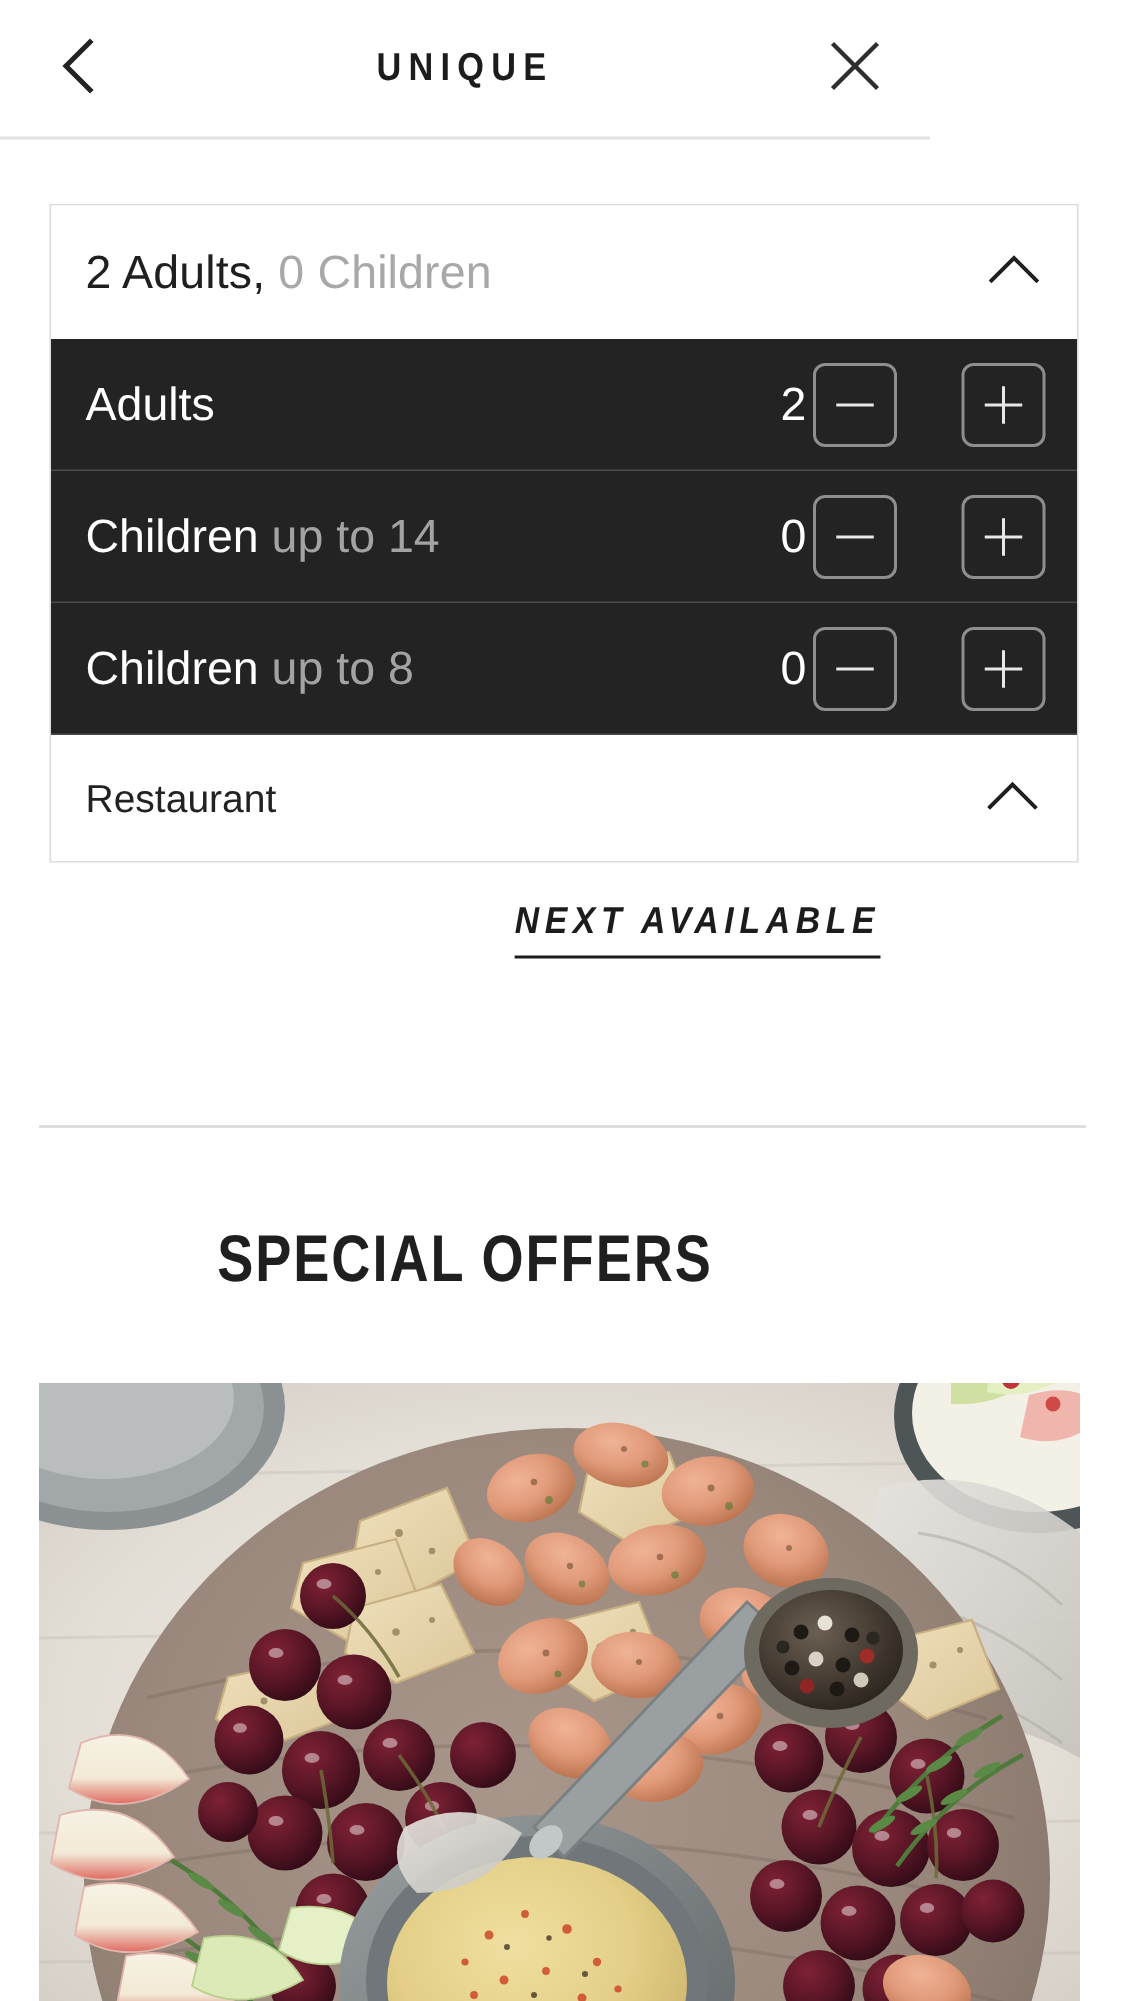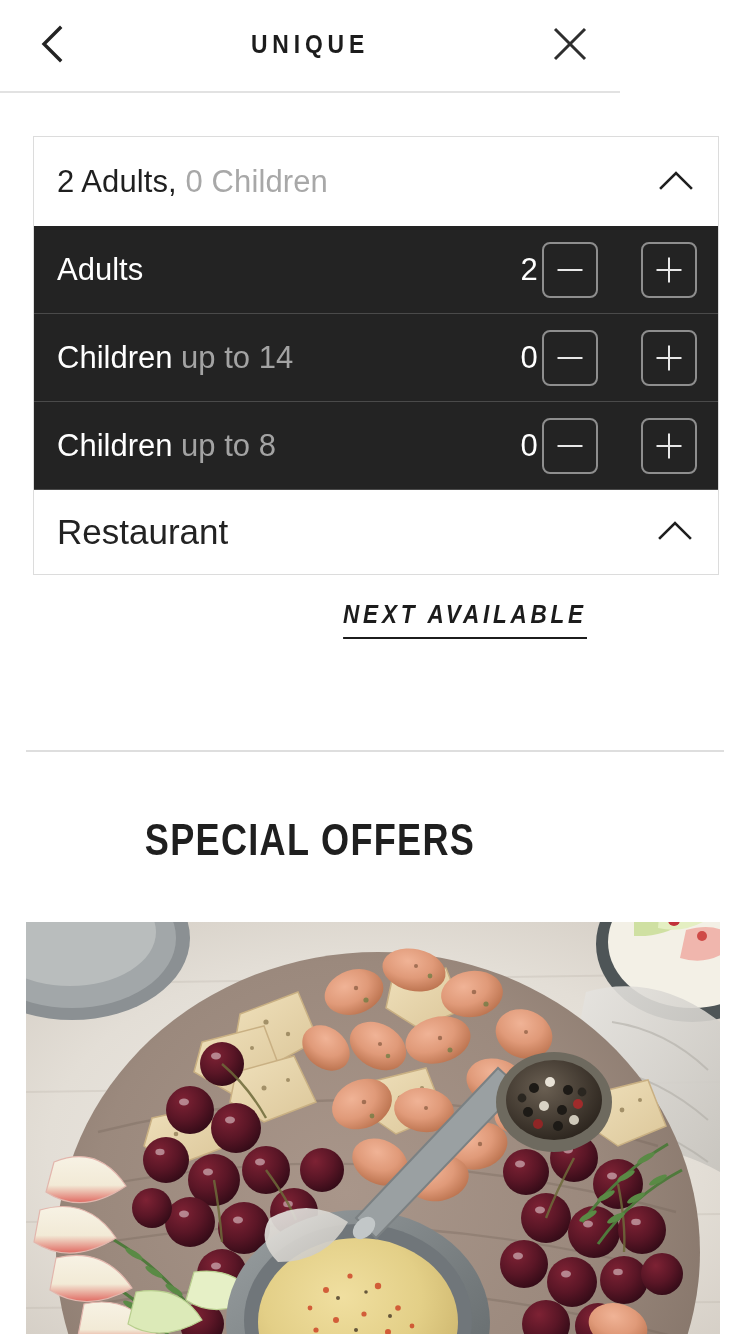--- a/index.html
+++ b/index.html
@@ -138,21 +138,21 @@
   .restaurant-row {
     position: relative;
     height: 84px;
     background: #fff;
     display: flex;
     align-items: center;
     padding-left: 23px;
     cursor: pointer;
   }
   .restaurant-label {
-    font-size: 35px;
+    font-size: 26px;
     color: #222222;
   }
   .restaurant-chev {
     position: absolute;
     right: 16px; top: 50%;
     transform: translateY(-50%);
     width: 54px; height: 54px;
     display: flex; align-items: center; justify-content: center;
   }
 

